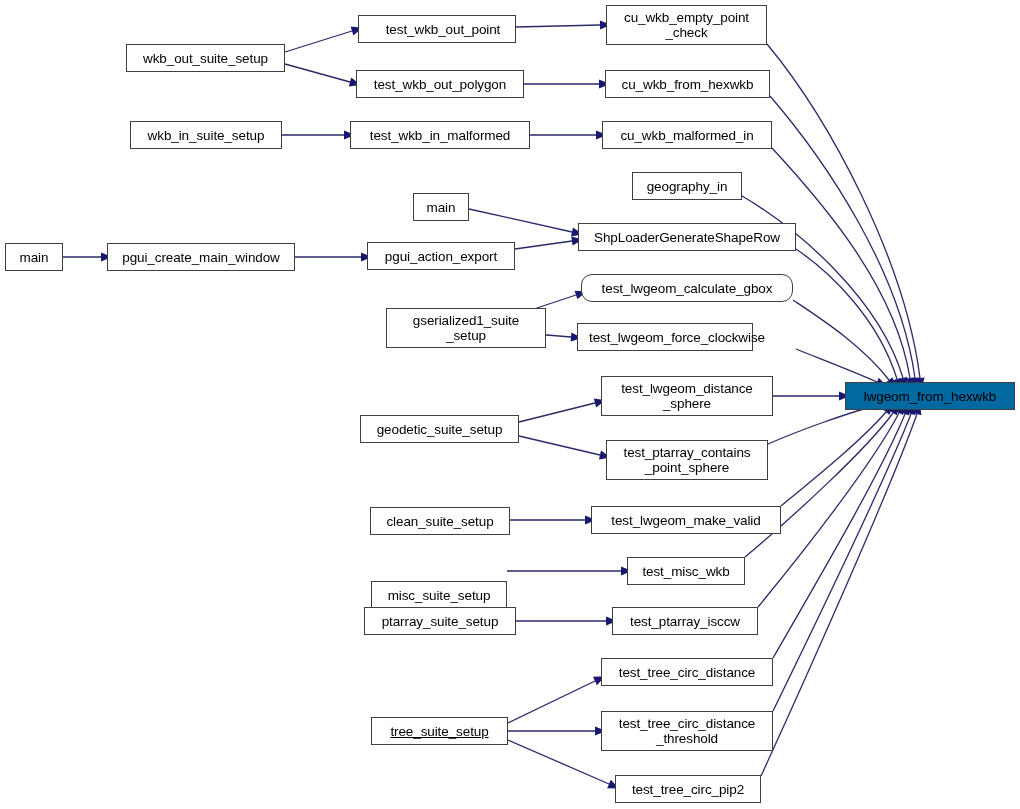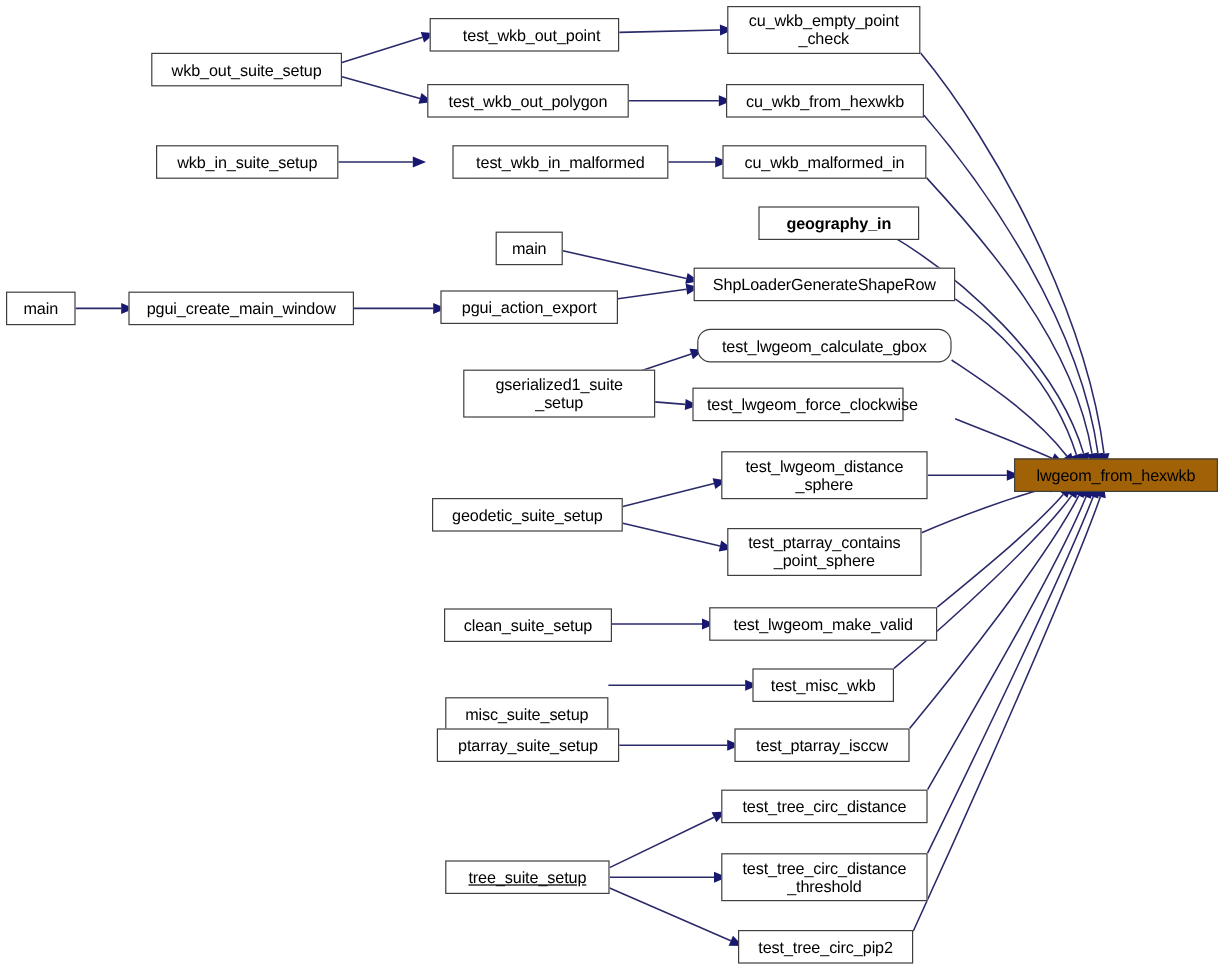--- a/index.html
+++ b/index.html
@@ -34,21 +34,21 @@
     line-height: 15px;
     display: flex;
     align-items: center;
     justify-content: center;
     text-align: center;
     white-space: pre;
     letter-spacing: -0.1px;
     z-index: 5;
   }
   .node.highlight {
-    background: #a16207;
+    background: #0369a1;
   }
 </style>
 </head>
 <body>
 
 <div id="canvas">
   <svg id="edges" viewBox="0 0 1020 809" width="1020" height="809">
       <g>
         <path d="M285,52 L352,31" fill="none" stroke="#2a2a6a" stroke-width="1.3"></path>
         <polygon points="362.51,27.74 353.36,35.39 350.64,26.61" fill="#181870"></polygon>
@@ -191,23 +191,23 @@
       </g>
     </svg>
   <div id="node-layer">
       <div class="node" style="left: 126px; top: 44px; width: 159px; height: 28px;">wkb_out_suite_setup</div>
       <div class="node" style="left: 358px; top: 15px; width: 158px; height: 28px; padding-left: 12px;">test_wkb_out_point</div>
       <div class="node" style="left: 356px; top: 70px; width: 168px; height: 28px;">test_wkb_out_polygon</div>
       <div class="node" style="left: 606px; top: 5px; width: 161px; height: 40px;">cu_wkb_empty_point
 _check</div>
       <div class="node" style="left: 605px; top: 70px; width: 165px; height: 28px;">cu_wkb_from_hexwkb</div>
       <div class="node" style="left: 130px; top: 121px; width: 152px; height: 28px;">wkb_in_suite_setup</div>
-      <div class="node" style="left: 350px; top: 121px; width: 180px; height: 28px; margin-left: 27px;">test_wkb_in_malformed</div>
+      <div class="node" style="left: 350px; top: 121px; width: 180px; height: 28px;">test_wkb_in_malformed</div>
       <div class="node" style="left: 602px; top: 121px; width: 170px; height: 28px;">cu_wkb_malformed_in</div>
-      <div class="node" style="left: 632px; top: 172px; width: 134px; height: 28px; font-weight: bold;">geography_in</div>
+      <div class="node" style="left: 632px; top: 172px; width: 110px; height: 28px;">geography_in</div>
       <div class="node" style="left: 413px; top: 193px; width: 56px; height: 28px;">main</div>
       <div class="node" style="left: 578px; top: 223px; width: 218px; height: 28px;">ShpLoaderGenerateShapeRow</div>
       <div class="node" style="left: 5px; top: 243px; width: 58px; height: 28px;">main</div>
       <div class="node" style="left: 107px; top: 243px; width: 188px; height: 28px;">pgui_create_main_window</div>
       <div class="node" style="left: 367px; top: 242px; width: 148px; height: 28px;">pgui_action_export</div>
       <div class="node" style="left: 581px; top: 274px; width: 212px; height: 28px; border-radius: 11px;">test_lwgeom_calculate_gbox</div>
       <div class="node" style="left: 386px; top: 308px; width: 160px; height: 40px;">gserialized1_suite
 _setup</div>
       <div class="node" style="left: 577px; top: 323px; width: 176px; height: 28px; padding-left: 24px;">test_lwgeom_force_clockwise</div>
       <div class="node" style="left: 601px; top: 376px; width: 172px; height: 40px;">test_lwgeom_distance

